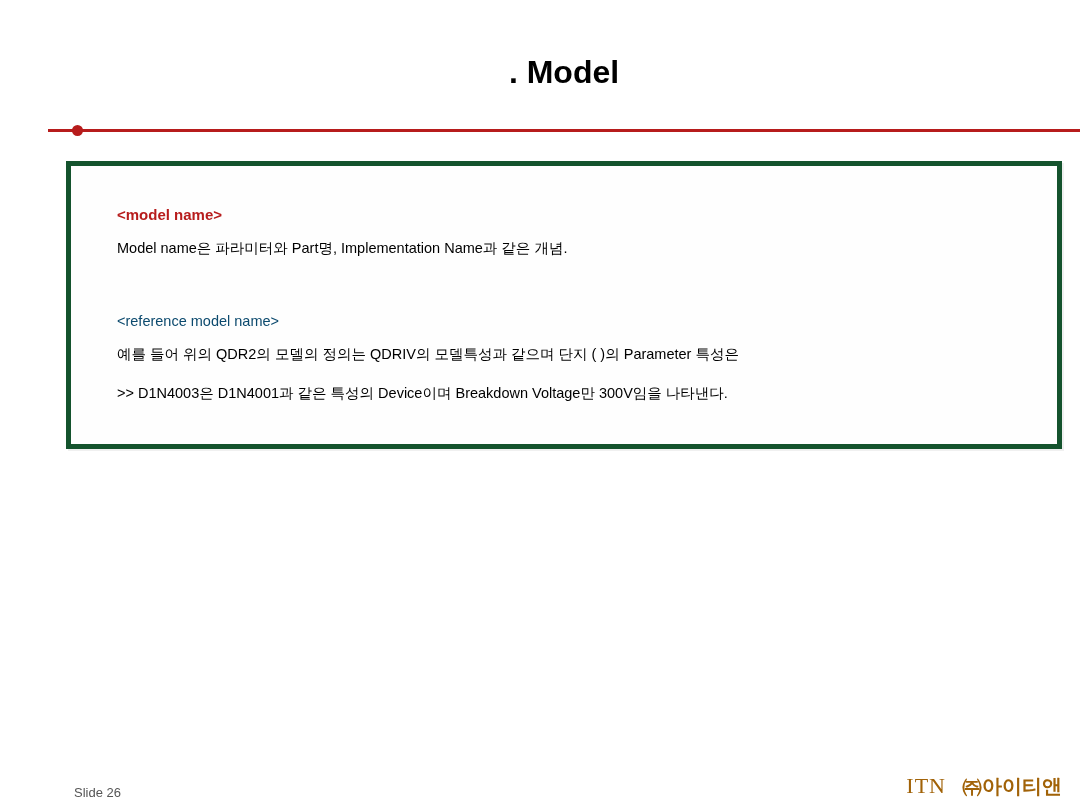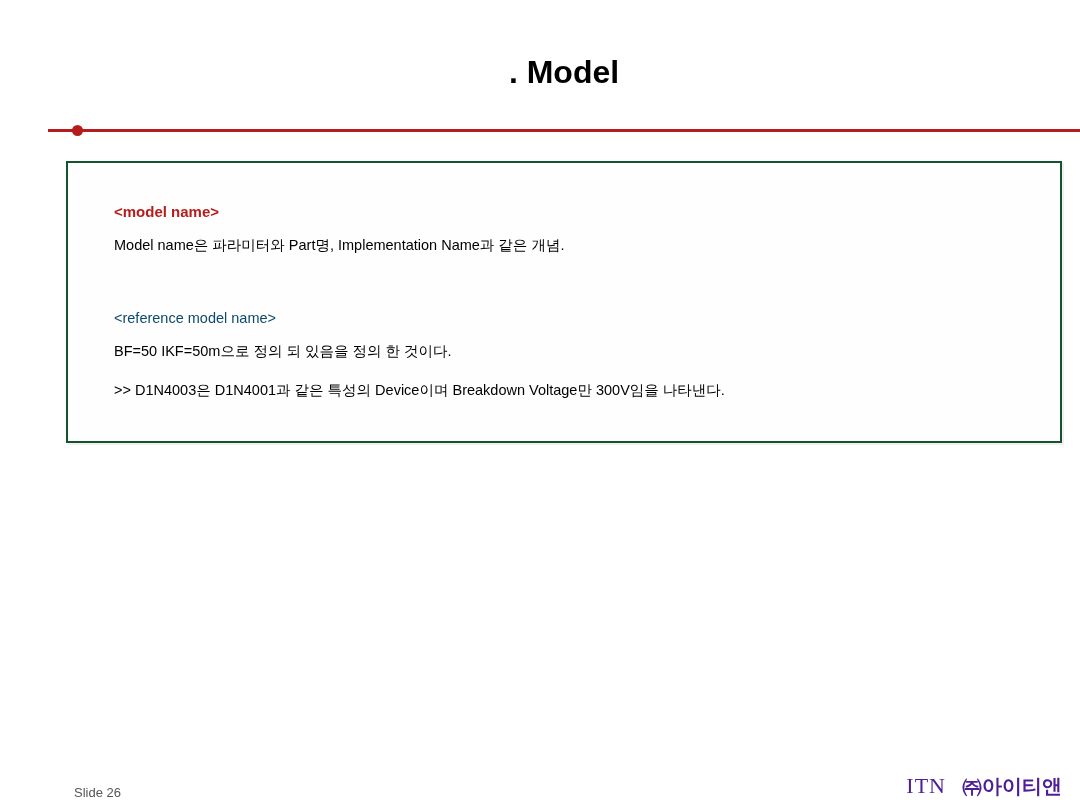--- a/index.html
+++ b/index.html
@@ -36,21 +36,21 @@
     position: absolute;
     top: -2px;
     left: 24px;
     width: 11px;
     height: 11px;
     border-radius: 50%;
     background: #B71C1C;
   }
   .content-box {
     margin: 0 42px;
-    border: 2px solid #14532d;
+    border: 5px solid #14532d;
     background: #fefefe;
     box-shadow: 2px 2px 0 rgba(0,0,0,0.06);
     padding: 28px 34px 30px 34px;
   }
   .subhead {
     font-size: 15px;
     font-weight: bold;
     color: #B71C1C;
     margin-bottom: 10px;
   }
@@ -77,21 +77,21 @@
     justify-content: space-between;
     align-items: flex-end;
     padding: 0 6px 0 26px;
   }
   .slide-num {
     font-size: 13px;
     color: #555;
   }
   .brand {
     font-size: 22px;
-    color: #4c1d95;
+    color: #a16207;
     white-space: nowrap;
   }
   .brand .itn {
     font-family: "Times New Roman", serif;
     font-weight: normal;
     letter-spacing: 1px;
   }
   .brand .ko {
     font-weight: bold;
     margin-left: 4px;
@@ -108,21 +108,21 @@
   <div class="hr-dot"></div>
 </div>
 
 <div class="content-box">
   <div class="subhead">&lt;model name&gt;</div>
   <div class="para">Model name은 파라미터와 Part명, Implementation Name과 같은 개념.</div>
 
   <div class="gap"></div>
 
   <div class="ref-head">&lt;reference model name&gt;</div>
-  <div class="para">BF=50 IKF=50m으로 정의 되 있음을 정의 한 것이다.</div>
+  <div class="para">예를 들어 위의 QDR2의 모델의 정의는 QDRIV의 모델특성과 같으며 단지 ( )의 Parameter 특성은</div>
   <div class="para">&gt;&gt; D1N4003은 D1N4001과 같은 특성의 Device이며 Breakdown Voltage만 300V임을 나타낸다.</div>
 </div>
 
 <div class="footer">
   <div class="slide-num">Slide 26</div>
   <div class="brand">
     <span class="itn">ITN</span><span class="ko">㈜아이티앤</span>
   </div>
 </div>
 

